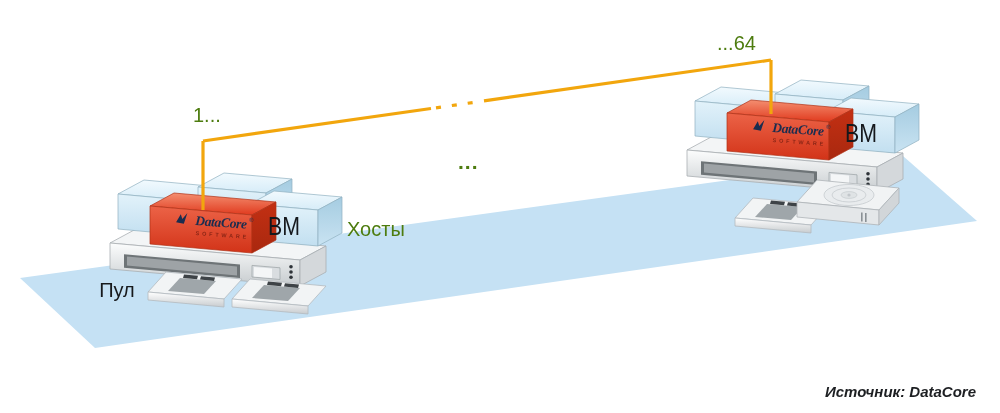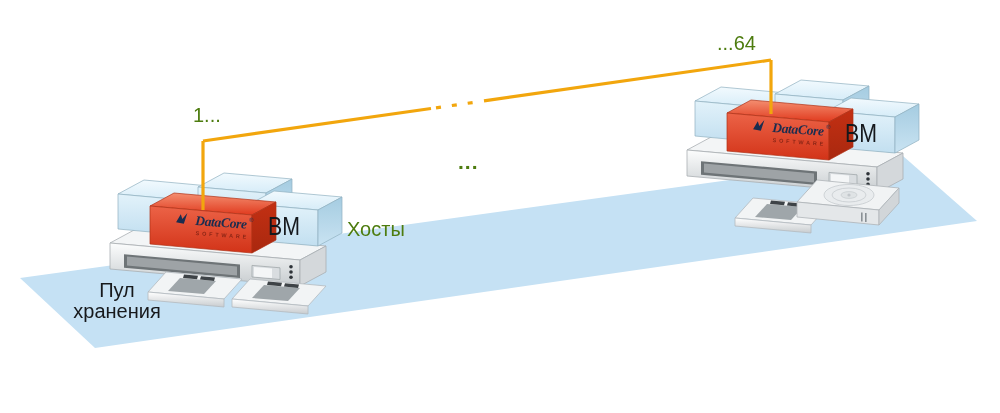--- a/index.html
+++ b/index.html
@@ -139,21 +139,20 @@
   <div class="lbl" style="left:193px;top:104px;">1...</div>
 
   <div class="lbl" style="left:717px;top:32px;">...64</div>
 
   <div class="lbl ellipsis-mid" style="left:458px;top:150px;">...</div>
 
   <div class="lbl" style="left:347px;top:178px;margin-top:40px;">Хосты</div>
 
   <div class="pool-label">
     <div>Пул</div>
-    <div>хранения</div>
   </div>
 
   <div class="vm left">ВМ</div>
   <div class="vm right">ВМ</div>
 
   <div class="logo left">
     <div class="logo-row">
       <span>
         <svg width="12" height="13" viewBox="0 0 13 13">
             <path d="M1,11 L5.5,2 L7.5,7 L12.5,0 L9.5,12 Z" fill="#1B2D4F"></path>
@@ -171,14 +170,15 @@
         <svg width="12" height="13" viewBox="0 0 13 13">
             <path d="M1,11 L5.5,2 L7.5,7 L12.5,0 L9.5,12 Z" fill="#1B2D4F"></path>
           </svg>
       </span>
       <span class="logo-name">DataCore</span>
       <span class="logo-reg">®</span>
     </div>
     <div class="logo-sub">SOFTWARE</div>
   </div>
 
+  <div class="caption">Источник: DataCore</div>
 
 </div>
 
 </body></html>

